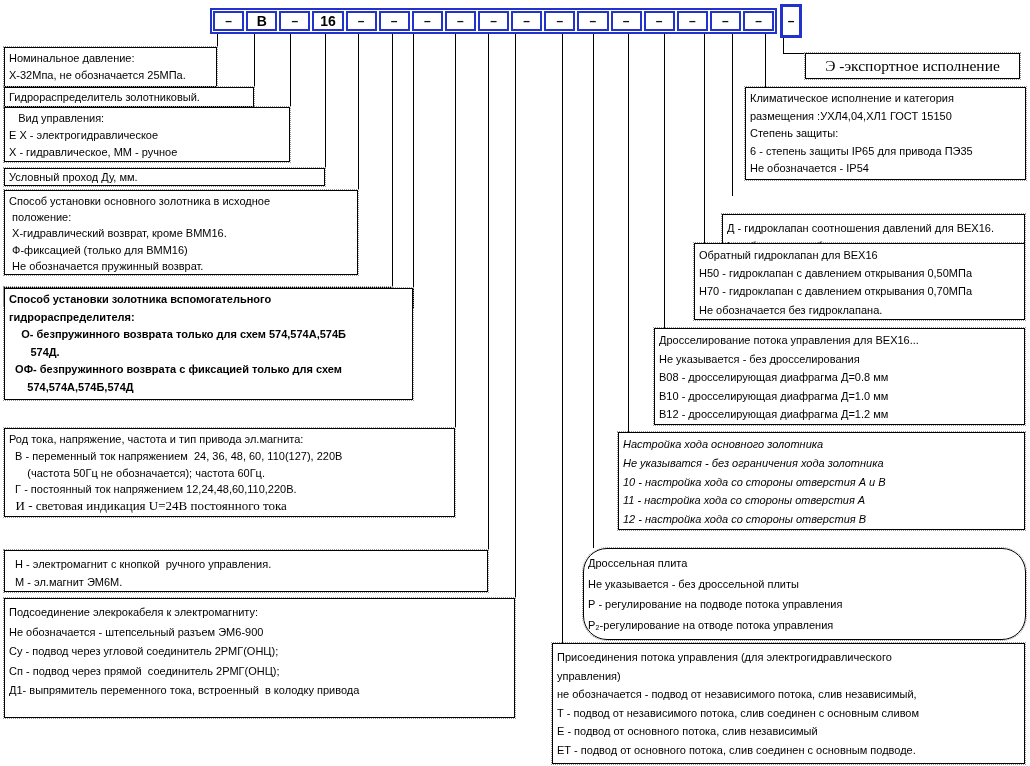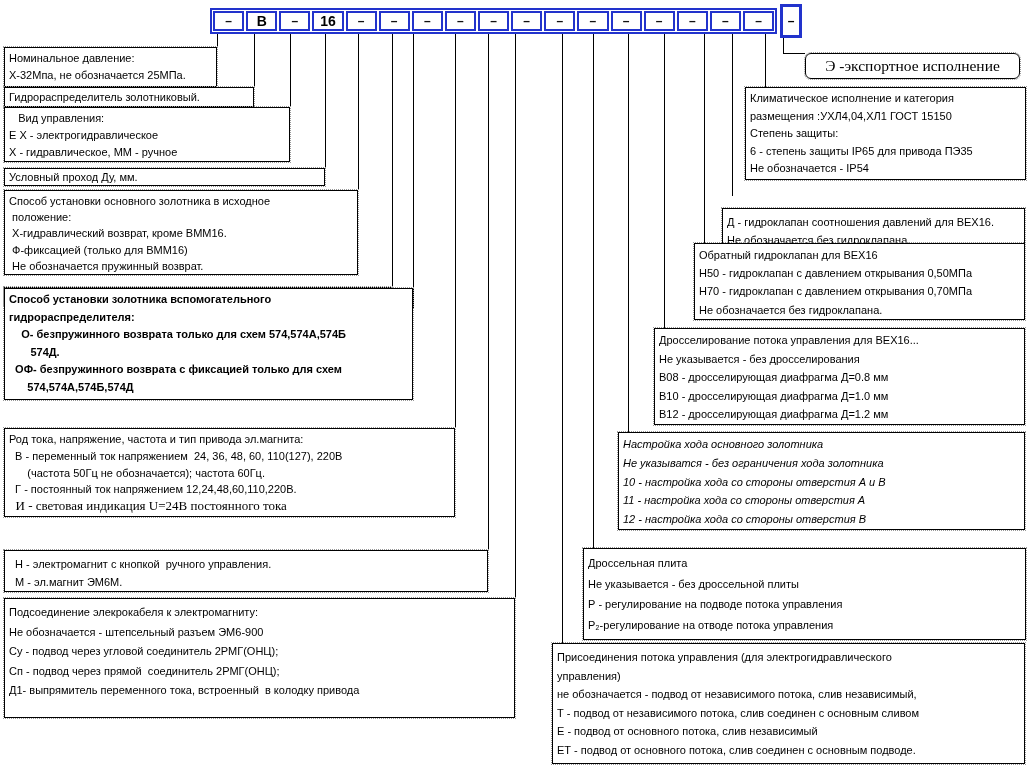--- a/index.html
+++ b/index.html
@@ -16,21 +16,21 @@
             box-sizing:border-box;}
   
   .vline{position:absolute;width:1px;background:#000;}
   .hline{position:absolute;height:1px;background:#000;}
   
   .tbox{position:absolute;border:1px solid #000;outline:1px dotted #999;background:#fff;
         box-sizing:border-box;padding:2px 4px;font-size:11px;line-height:17.5px;overflow:hidden;}
   .ln{white-space:pre;}
   .serif{font-family:"Liberation Serif",serif;font-size:13px;}
   .export-box{display:flex;align-items:center;justify-content:center;
-              font-family:"Liberation Serif",serif;font-size:15.5px;padding:8px;border-radius:6px;}
+              font-family:"Liberation Serif",serif;font-size:15.5px;padding:8px;}
 </style>
 </head>
 <body>
 
 <div id="canvas">
 
   <div class="code-row">
     <div class="cell">–</div>
     <div class="cell bold">В</div>
     <div class="cell">–</div>
@@ -139,21 +139,21 @@
   </div>
 
   <div class="tbox" style="left:745px;top:87px;width:281px;height:93px;line-height:17.6px;">
     <div class="ln">Климатическое исполнение и категория</div>
     <div class="ln">размещения :УХЛ4,04,ХЛ1 ГОСТ 15150</div>
     <div class="ln">Степень защиты:</div>
     <div class="ln">6 - степень защиты IP65 для привода ПЭ35</div>
     <div class="ln">Не обозначается - IP54</div>
   </div>
 
-  <div class="tbox" style="left:722px;top:208px;width:303px;height:42px;line-height:18px;padding-top:4px;">
+  <div class="tbox" style="left:722px;top:214px;width:303px;height:42px;line-height:18px;padding-top:4px;">
     <div class="ln">Д - гидроклапан соотношения давлений для ВЕХ16.</div>
     <div class="ln">Не обозначается без гидроклапана.</div>
   </div>
 
   <div class="tbox" style="left:694px;top:243px;width:331px;height:77px;line-height:18.2px;">
     <div class="ln">Обратный гидроклапан для ВЕХ16</div>
     <div class="ln">Н50 - гидроклапан с давлением открывания 0,50МПа</div>
     <div class="ln">Н70 - гидроклапан с давлением открывания 0,70МПа</div>
     <div class="ln">Не обозначается без гидроклапана.</div>
   </div>
@@ -167,21 +167,21 @@
   </div>
 
   <div class="tbox" style="left:618px;top:432px;width:407px;height:98px;line-height:18.8px;font-style:italic;">
     <div class="ln">Настройка хода основного золотника</div>
     <div class="ln">Не указыватся - без ограничения хода золотника</div>
     <div class="ln">10 - настройка хода со стороны отверстия А и В</div>
     <div class="ln">11 - настройка хода со стороны отверстия А</div>
     <div class="ln">12 - настройка хода со стороны отверстия В</div>
   </div>
 
-  <div class="tbox" style="left:583px;top:548px;width:443px;height:92px;line-height:20.5px;padding-top:4px;">
+  <div class="tbox" style="left:583px;top:548px;width:443px;height:92px;line-height:20.5px;padding-top:4px;border-radius:24px;">
     <div class="ln">Дроссельная плита</div>
     <div class="ln">Не указывается - без дроссельной плиты</div>
     <div class="ln">Р - регулирование на подводе потока управления</div>
     <div class="ln">Р₂-регулирование на отводе потока управления</div>
   </div>
 
   <div class="tbox" style="left:552px;top:643px;width:473px;height:121px;line-height:18.6px;padding-top:4px;">
     <div class="ln">Присоединения потока управления (для электрогидравлического</div>
     <div class="ln">управления)</div>
     <div class="ln">не обозначается - подвод от независимого потока, слив независимый,</div>

